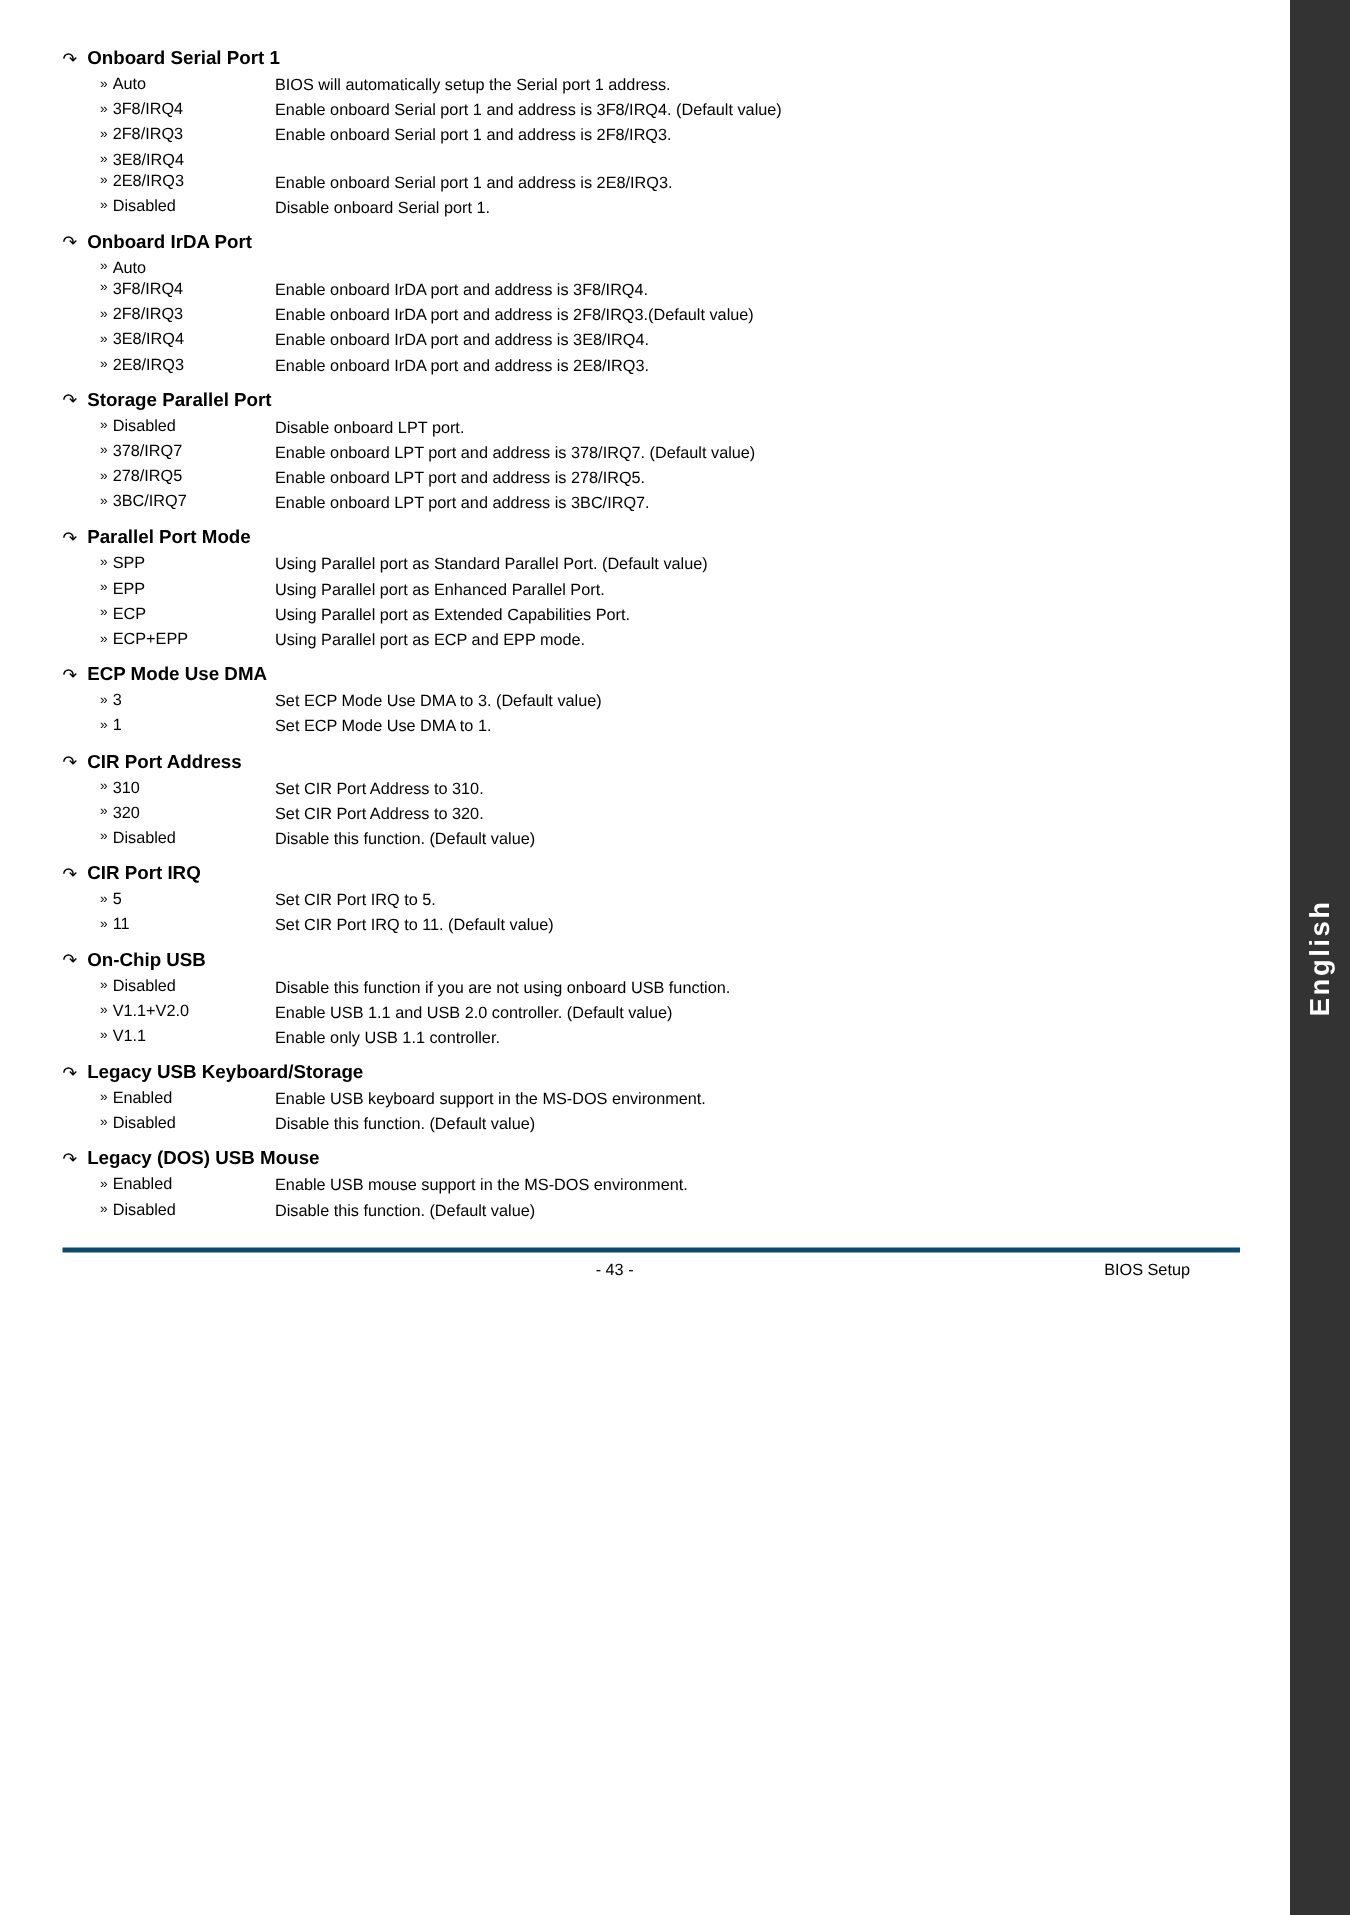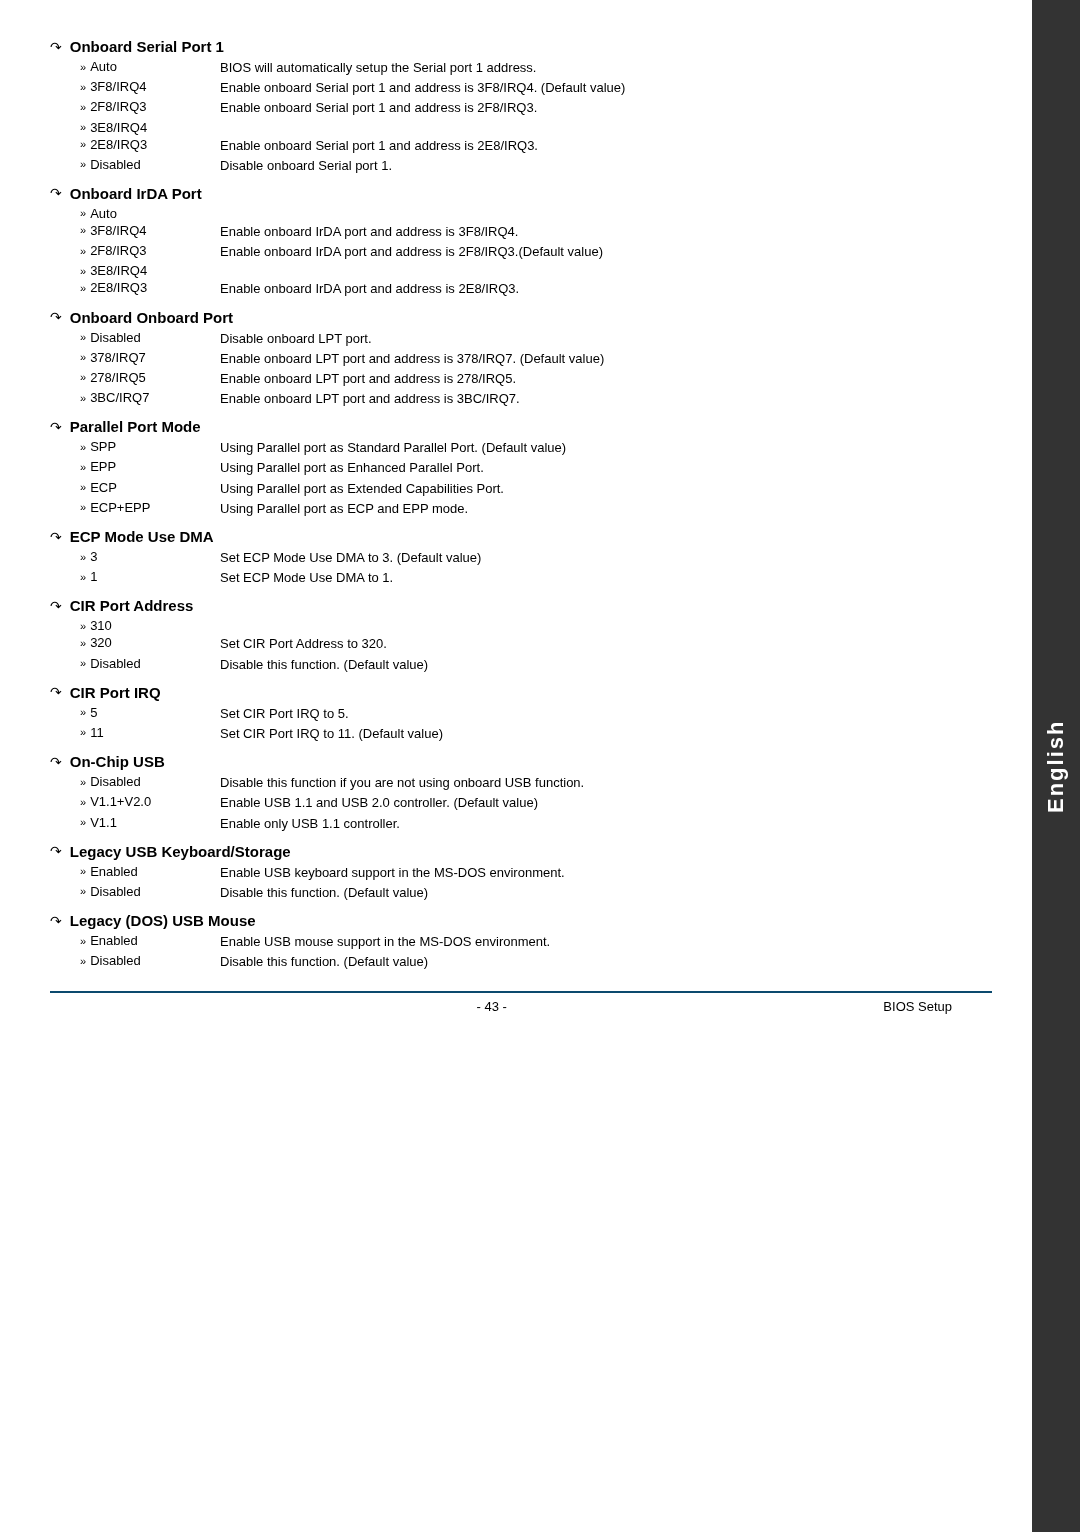--- a/index.html
+++ b/index.html
@@ -73,21 +73,21 @@
       font-size: 11px;
       margin-right: 4px;
       color: #000;
     }
     .item-value {
       flex: 1;
       font-size: 13px;
       line-height: 1.4;
     }
     .footer {
-      border-top: 2px solid #0c4a6e;
+      border-top: 4px solid #0c4a6e;
       display: flex;
       justify-content: space-between;
       padding: 6px 40px 6px 50px;
       margin-top: 20px;
       font-size: 13px;
     }
     .footer-page {
       text-align: center;
       flex: 1;
     }
@@ -172,33 +172,34 @@
               <span class="arrow-icon">»</span>
               <span>2F8/IRQ3</span>
             </div>
             <div class="item-value">Enable onboard IrDA port and address is 2F8/IRQ3.(Default value)</div>
           </div>
           <div class="item-row">
             <div class="item-key">
               <span class="arrow-icon">»</span>
               <span>3E8/IRQ4</span>
             </div>
+            <div class="item-value">Enable onboard IrDA port and address is 3E8/IRQ4.</div>
           </div>
           <div class="item-row">
             <div class="item-key">
               <span class="arrow-icon">»</span>
               <span>2E8/IRQ3</span>
             </div>
             <div class="item-value">Enable onboard IrDA port and address is 2E8/IRQ3.</div>
           </div>
         </div>
         <div class="section">
           <div class="section-header">
             <span class="section-icon">↷</span>
-            <span class="section-title">Onboard Onboard Port</span>
+            <span class="section-title">Storage Parallel Port</span>
           </div>
           <div class="item-row">
             <div class="item-key">
               <span class="arrow-icon">»</span>
               <span>Disabled</span>
             </div>
             <div class="item-value">Disable onboard LPT port.</div>
           </div>
           <div class="item-row">
             <div class="item-key">
@@ -279,20 +280,21 @@
         <div class="section">
           <div class="section-header">
             <span class="section-icon">↷</span>
             <span class="section-title">CIR Port Address</span>
           </div>
           <div class="item-row">
             <div class="item-key">
               <span class="arrow-icon">»</span>
               <span>310</span>
             </div>
+            <div class="item-value">Set CIR Port Address to 310.</div>
           </div>
           <div class="item-row">
             <div class="item-key">
               <span class="arrow-icon">»</span>
               <span>320</span>
             </div>
             <div class="item-value">Set CIR Port Address to 320.</div>
           </div>
           <div class="item-row">
             <div class="item-key">

